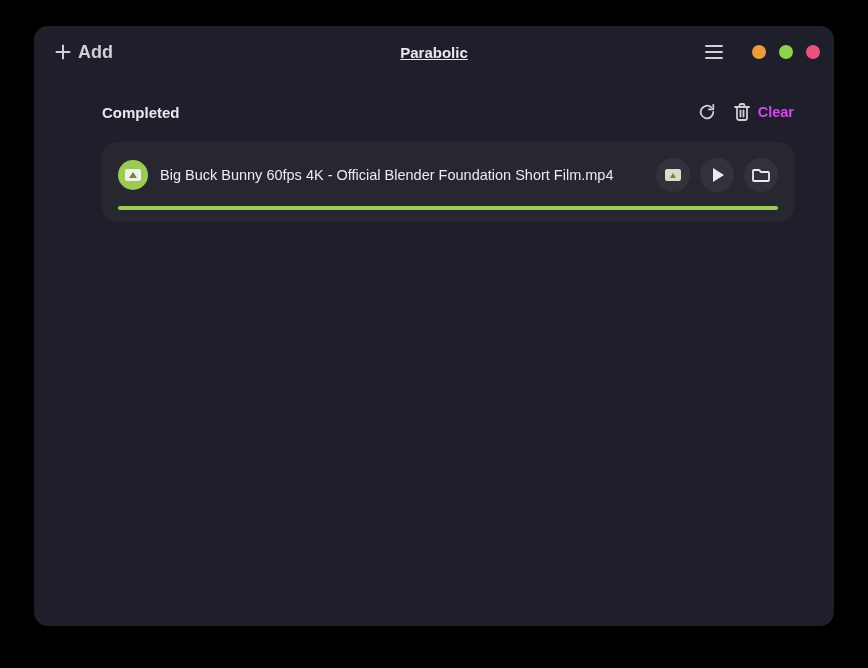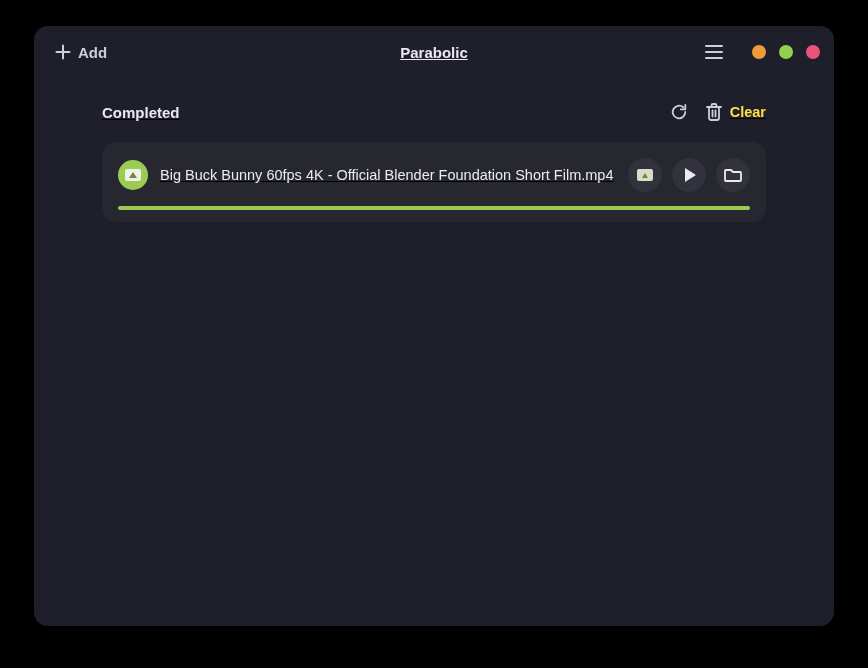--- a/index.html
+++ b/index.html
@@ -31,21 +31,21 @@
       display: flex;
       align-items: center;
       padding: 0 14px;
       position: relative;
     }
     .add-button {
       display: flex;
       align-items: center;
       gap: 6px;
       color: #cfcfd8;
-      font-size: 15px;
+      font-size: 18px;
       font-weight: 600;
       cursor: pointer;
       padding: 4px 6px;
       border-radius: 6px;
     }
     .add-button svg {
       stroke: #cfcfd8;
     }
     .title {
       position: absolute;
@@ -80,24 +80,23 @@
       width: 14px;
       height: 14px;
       border-radius: 50%;
       cursor: pointer;
     }
     .wc-min { background: #ef9b3a; }
     .wc-max { background: #92d14f; }
     .wc-close { background: #ea547c; }
     .content {
       flex: 1;
-      padding: 12px 68px 20px 68px;
+      padding: 12px 40px 20px 68px;
       display: flex;
       flex-direction: column;
-      text-decoration: underline;
     }
     .section-header {
       display: flex;
       align-items: center;
       height: 44px;
     }
     .section-title {
       color: #e8e8ee;
       font-size: 15px;
       font-weight: 700;
@@ -112,21 +111,21 @@
       cursor: pointer;
       display: flex;
       align-items: center;
       justify-content: center;
       color: #cfcfd8;
     }
     .clear-button {
       display: flex;
       align-items: center;
       gap: 8px;
-      color: #fde047;
+      color: #d946ef;
       font-size: 14.5px;
       font-weight: 600;
       cursor: pointer;
     }
     .card {
       background: #27272f;
       border-radius: 14px;
       padding: 16px 16px 12px 16px;
       margin-top: 8px;
       display: flex;

